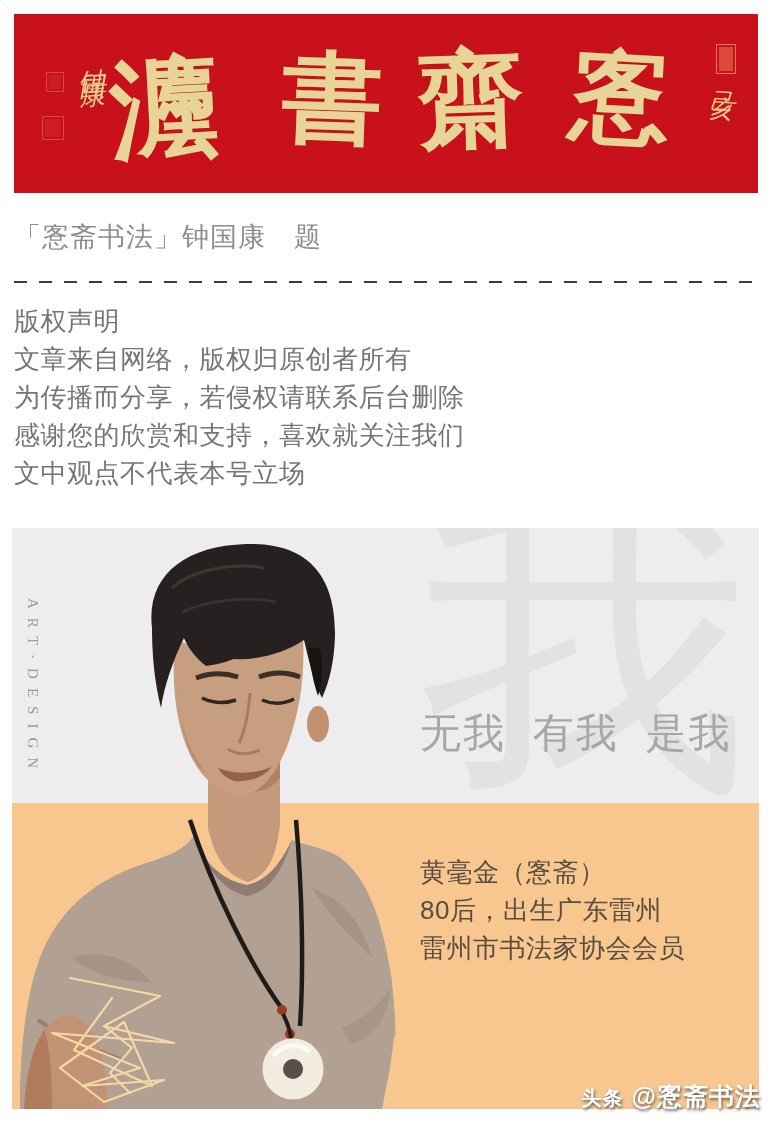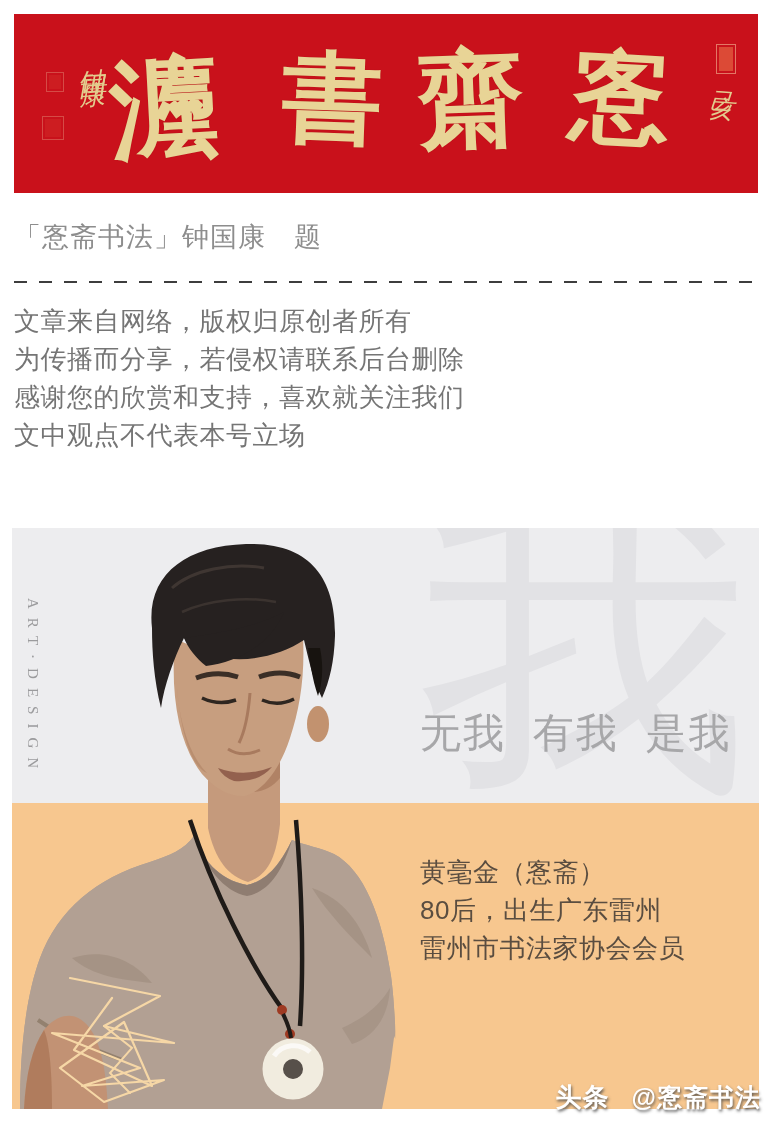--- a/index.html
+++ b/index.html
@@ -79,21 +79,21 @@
     position:absolute;left:408px;top:325px;font-size:26px;line-height:38px;
     color:#5a4d40;letter-spacing:0.5px;
   }
   .portrait{position:absolute;left:0;top:0;width:747px;height:581px;}
   
   .tt-watermark{
     position:absolute;right:12px;top:1080px;font-size:25px;font-weight:bold;
     color:#ffffff;text-shadow:1px 2px 3px rgba(70,70,70,.85);
     letter-spacing:1px;
   }
-  .tt-logo{margin-right:22px;font-size:26px;}
+  .tt-logo{margin-right:8px;font-size:20px;}
 </style>
 </head>
 <body>
 
 <div class="banner">
   <span class="calli calli-1">灋</span>
   <span class="calli calli-2">書</span>
   <span class="calli calli-3">齋</span>
   <span class="calli calli-4">愙</span>
   <span class="sig-col sig-left">钟国康</span>
@@ -101,20 +101,21 @@
   <span class="seal seal-a"></span>
   <span class="seal seal-b"></span>
   <span class="seal seal-c"></span>
 </div>
 
 <div class="caption">「愙斋书法」钟国康　题</div>
 
 <div class="dash-divider"></div>
 
 <div class="copyright">
+  <div>版权声明</div>
   <div>文章来自网络，版权归原创者所有</div>
   <div>为传播而分享，若侵权请联系后台删除</div>
   <div>感谢您的欣赏和支持，喜欢就关注我们</div>
   <div>文中观点不代表本号立场</div>
 </div>
 
 <div class="card">
   <div class="card-gray">
     <span class="big-wo">我</span>
   </div>

